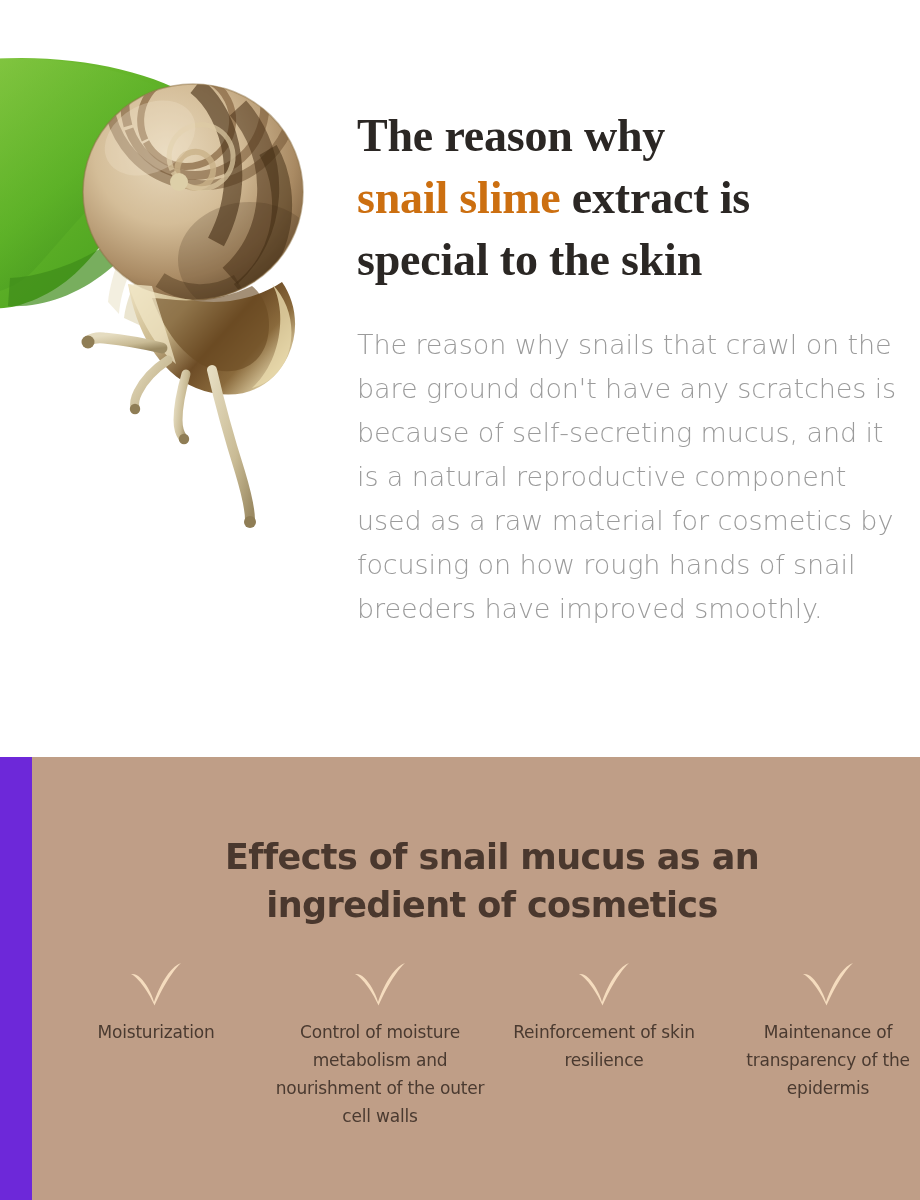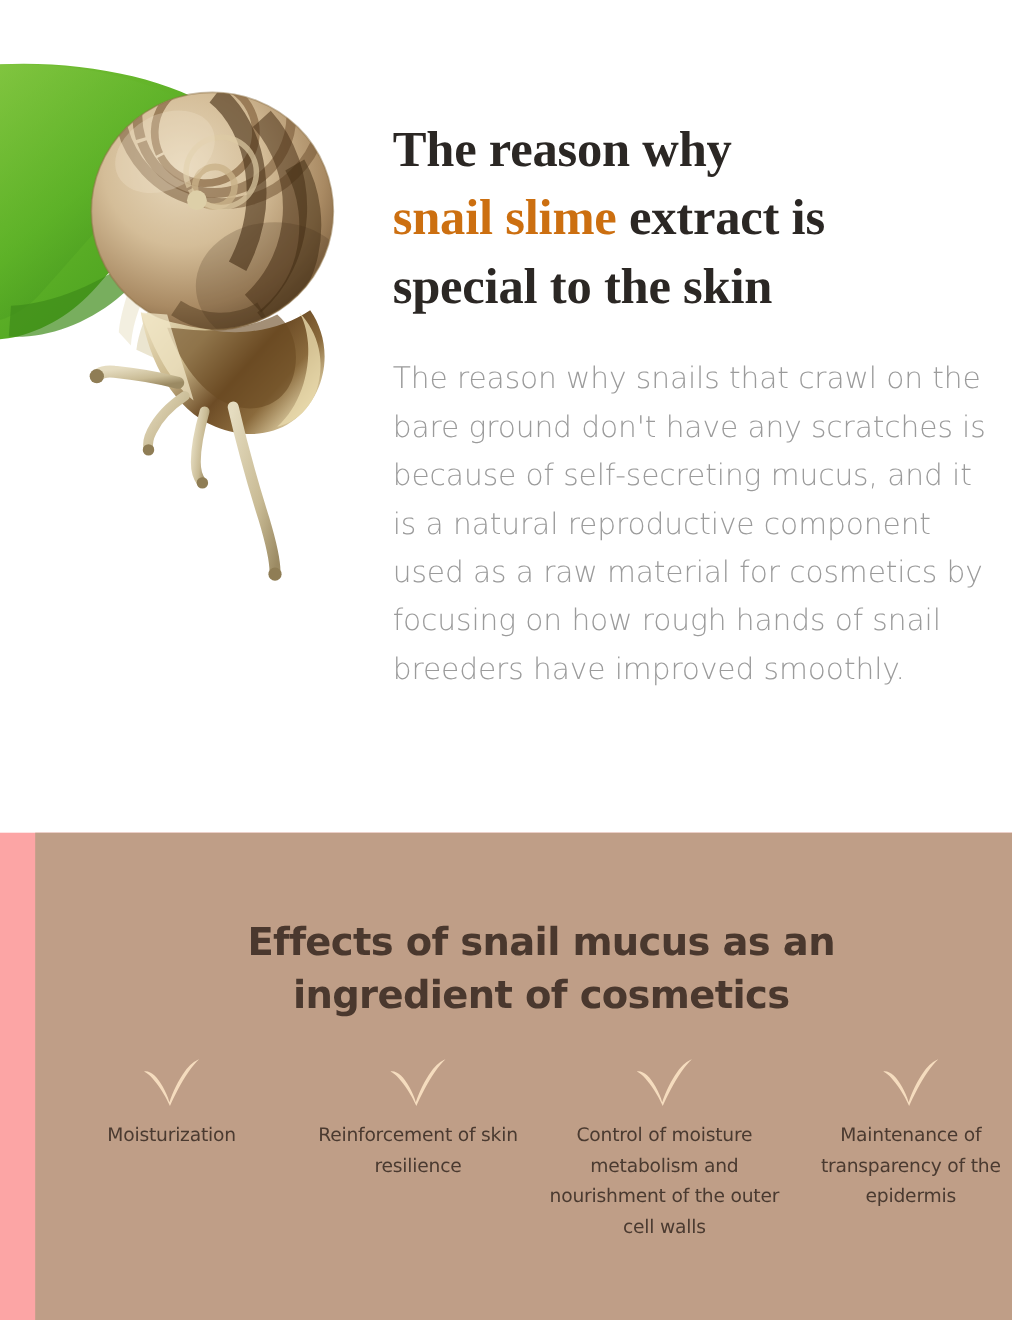--- a/index.html
+++ b/index.html
@@ -11,21 +11,21 @@
     height: 1200px;
     background: #ffffff;
     font-family: "Liberation Sans", sans-serif;
     overflow: hidden;
   }
   #page {
     position: relative;
     width: 920px;
     height: 1200px;
     overflow: hidden;
-    background: #fca5a5;
+    background: #6d28d9;
   }
 
   
   #top-section {
     position: absolute;
     left: 0; top: 0;
     width: 920px;
     height: 757px;
     background: #ffffff;
     overflow: hidden;
@@ -276,33 +276,33 @@
 
       <div class="effect-col">
         <span class="check-wrap">
           <svg width="56" height="44" viewBox="0 0 56 44" xmlns="http://www.w3.org/2000/svg">
             <path d="M3 12 C 9 11, 15 17, 20 26 C 22.5 30.5, 24.5 35, 26 40
                      C 29 31, 34 20, 40 12 C 44.5 6, 49 2.5, 53 1
                      C 47 6.5, 40 17, 34 28 C 30.5 34.5, 28 40, 26.5 43.5
                      C 25 40, 22 34, 18 28 C 13 20.5, 8 14.5, 3 12 Z" fill="#f5dcbe"></path>
           </svg>
         </span>
-        <div class="effect-label">Reinforcement of skin resilience</div>
+        <div class="effect-label">Control of moisture metabolism and nourishment of the outer cell walls</div>
       </div>
 
       <div class="effect-col">
         <span class="check-wrap">
           <svg width="56" height="44" viewBox="0 0 56 44" xmlns="http://www.w3.org/2000/svg">
             <path d="M3 12 C 9 11, 15 17, 20 26 C 22.5 30.5, 24.5 35, 26 40
                      C 29 31, 34 20, 40 12 C 44.5 6, 49 2.5, 53 1
                      C 47 6.5, 40 17, 34 28 C 30.5 34.5, 28 40, 26.5 43.5
                      C 25 40, 22 34, 18 28 C 13 20.5, 8 14.5, 3 12 Z" fill="#f5dcbe"></path>
           </svg>
         </span>
-        <div class="effect-label">Control of moisture metabolism and nourishment of the outer cell walls</div>
+        <div class="effect-label">Reinforcement of skin resilience</div>
       </div>
 
       <div class="effect-col">
         <span class="check-wrap">
           <svg width="56" height="44" viewBox="0 0 56 44" xmlns="http://www.w3.org/2000/svg">
             <path d="M3 12 C 9 11, 15 17, 20 26 C 22.5 30.5, 24.5 35, 26 40
                      C 29 31, 34 20, 40 12 C 44.5 6, 49 2.5, 53 1
                      C 47 6.5, 40 17, 34 28 C 30.5 34.5, 28 40, 26.5 43.5
                      C 25 40, 22 34, 18 28 C 13 20.5, 8 14.5, 3 12 Z" fill="#f5dcbe"></path>
           </svg>

